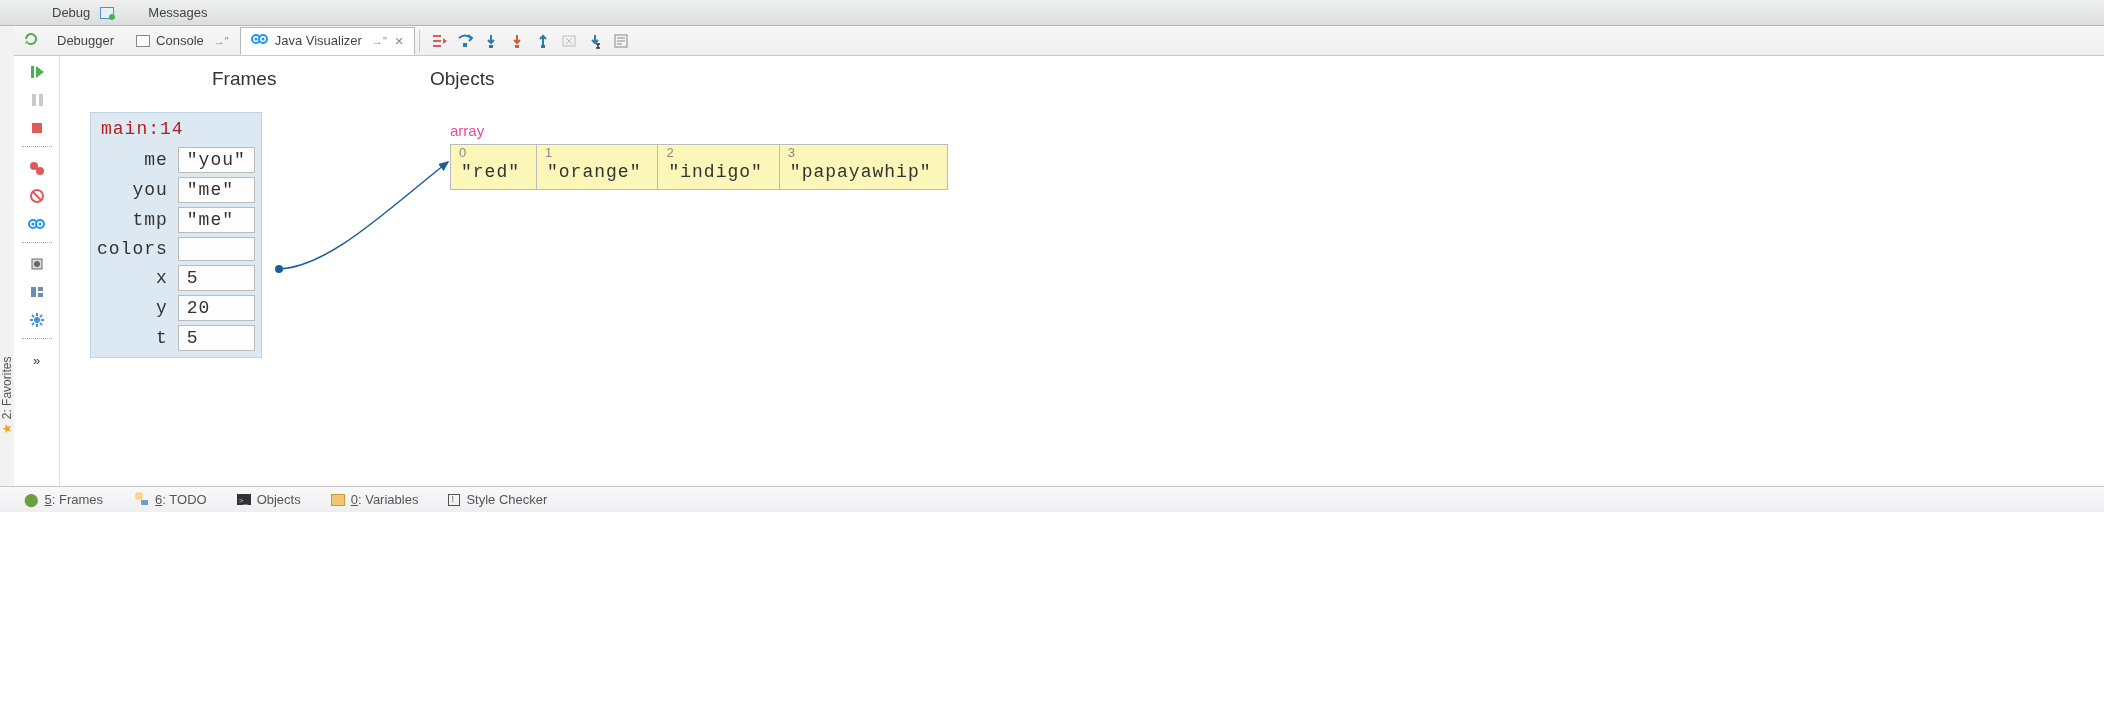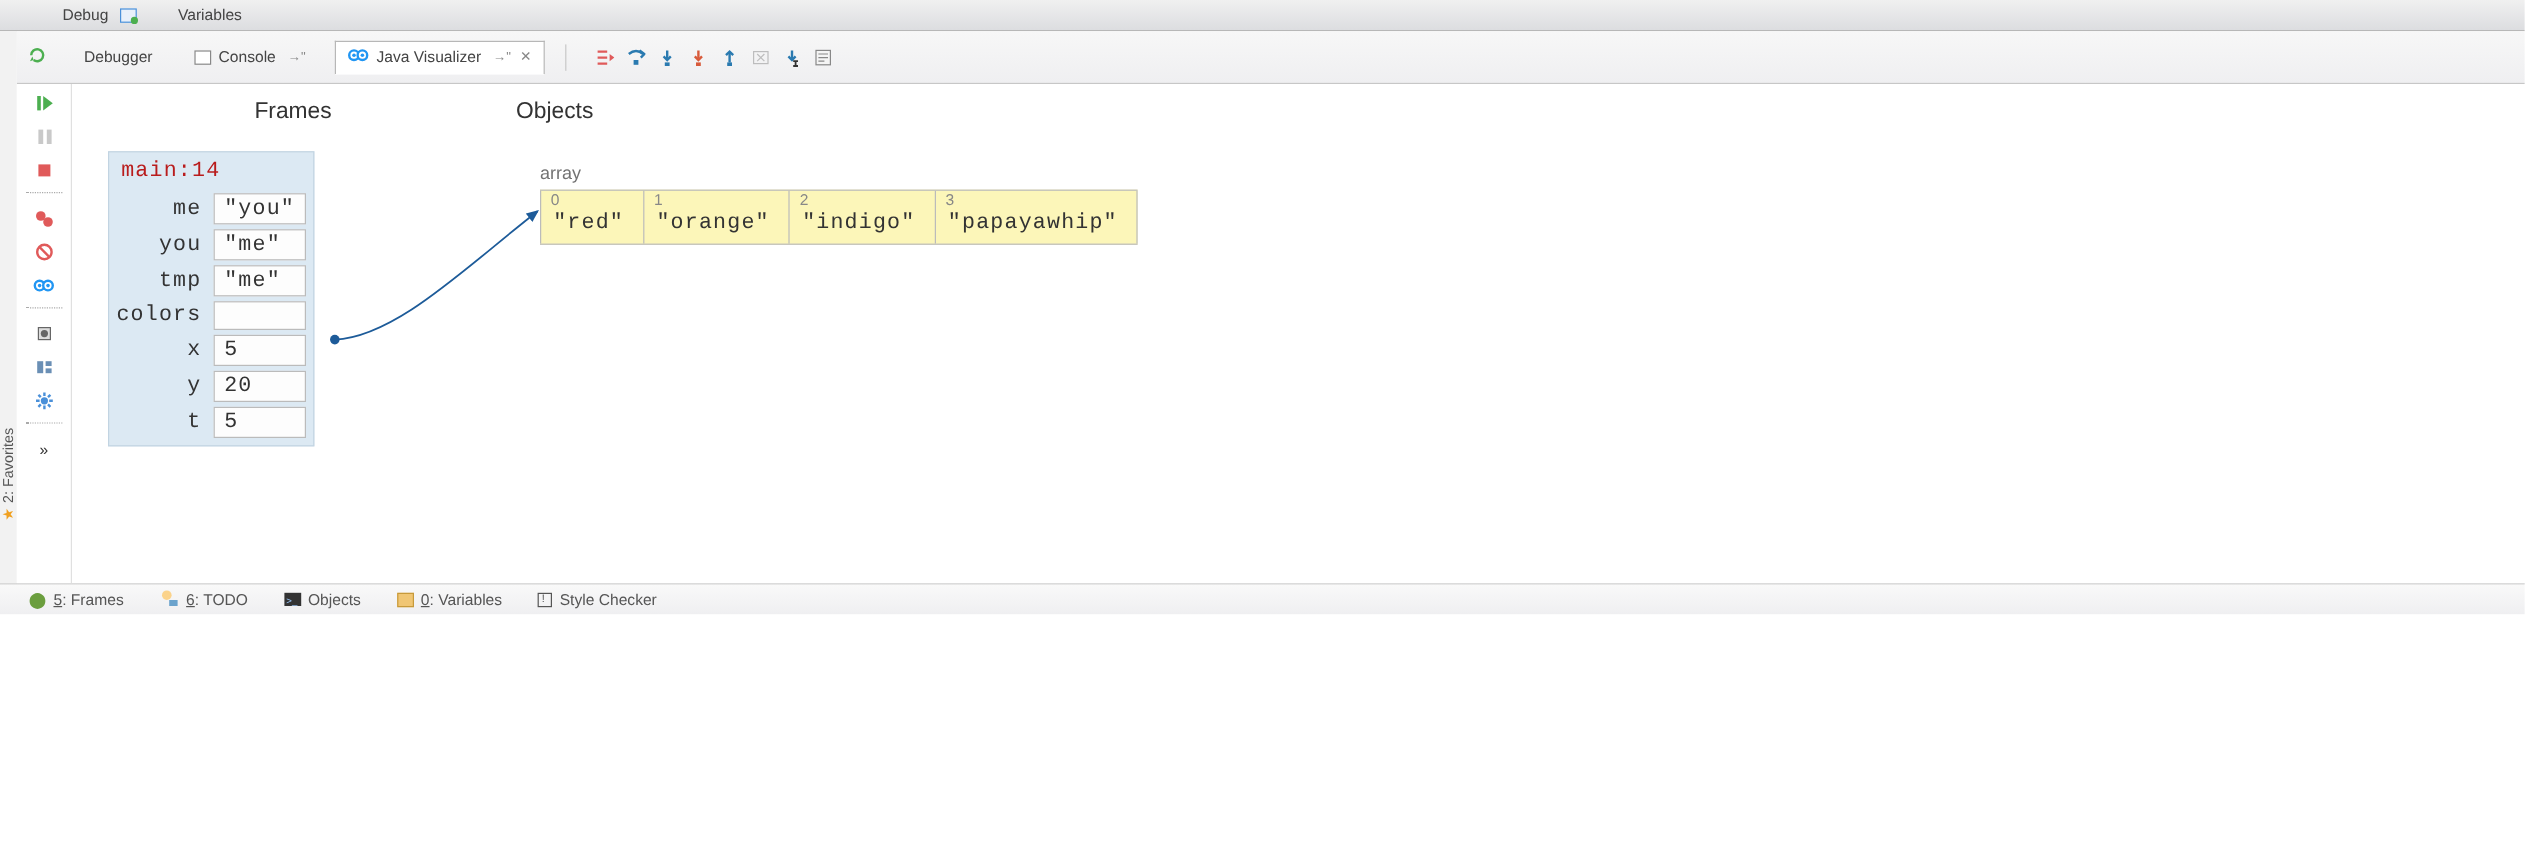--- a/index.html
+++ b/index.html
@@ -41,26 +41,26 @@
   display: flex;
   align-items: center;
   gap: 4px;
 }
 .main-col {
   flex: 1;
   display: flex;
   flex-direction: column;
 }
 .tabs-row {
-  height: 44px;
+  height: 30px;
   background: linear-gradient(#f7f7f7, #efeff1);
   border-bottom: 1px solid #c7c7c7;
   display: flex;
   align-items: center;
-  gap: 13px;
+  gap: 0;
   padding-left: 4px;
 }
 .tabs-row .rerun { margin: 0 6px 0 4px; }
 .tab {
   height: 28px;
   display: flex;
   align-items: center;
   padding: 0 10px;
   gap: 6px;
   font-size: 13px;
@@ -154,21 +154,21 @@
   color: #333;
   white-space: nowrap;
   text-align: left;
 }
 .array-label {
   position: absolute;
   top: 66px;
   left: 390px;
   font-family: sans-serif;
   font-size: 15px;
-  color: #737373;
+  color: #ec4899;
 }
 .array-box {
   position: absolute;
   top: 88px;
   left: 390px;
   display: flex;
   border-top: 1px solid #bbb;
   border-bottom: 1px solid #bbb;
   background: #fcf6b9;
   font-family: "Courier New", monospace;
@@ -207,21 +207,21 @@
 }
 </style>
 </head>
 <body>
 
 <div class="top-bar">
   <span class="label">Debug</span>
   <span style="display:inline-flex;width:14px;height:12px;border:1px solid #4a90d9;background:#e8f0fa;position:relative;">
     <span style="position:absolute;right:-2px;bottom:-2px;width:6px;height:6px;border-radius:50%;background:#4caf50;"></span>
   </span>
-  <span class="label">Variables</span>
+  <span class="label">Messages</span>
 </div>
 
 <div class="content-row">
 
   <div class="left-rail">
     <div class="favorites-label">
       <span style="color:#f0a020;">★</span>
       <span>2: Favorites</span>
     </div>
   </div>

